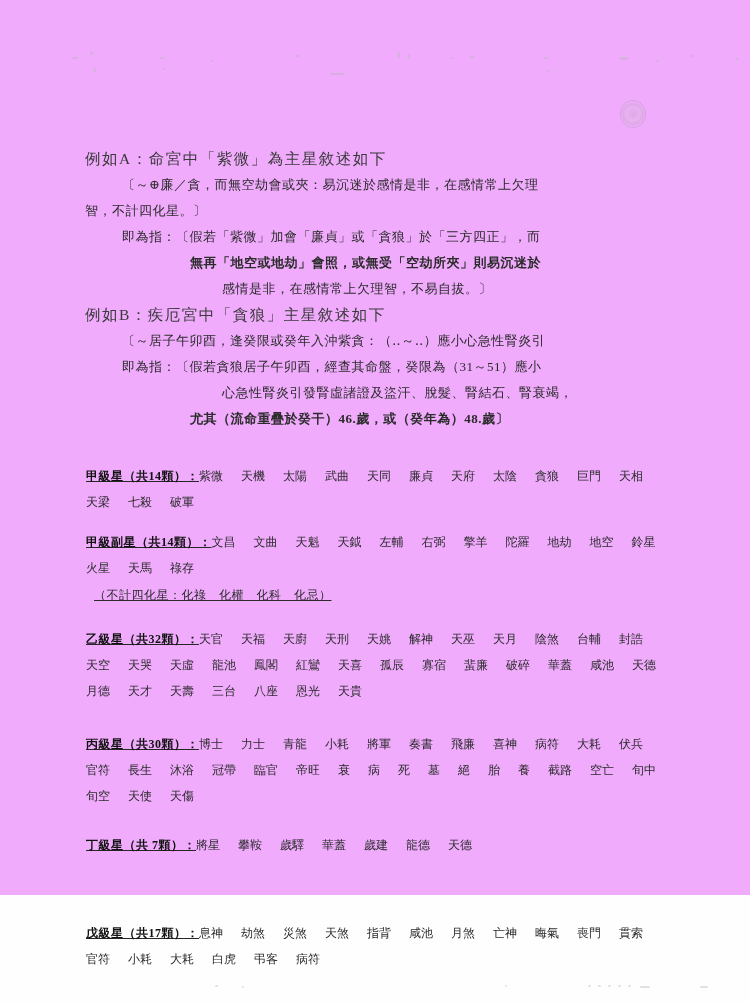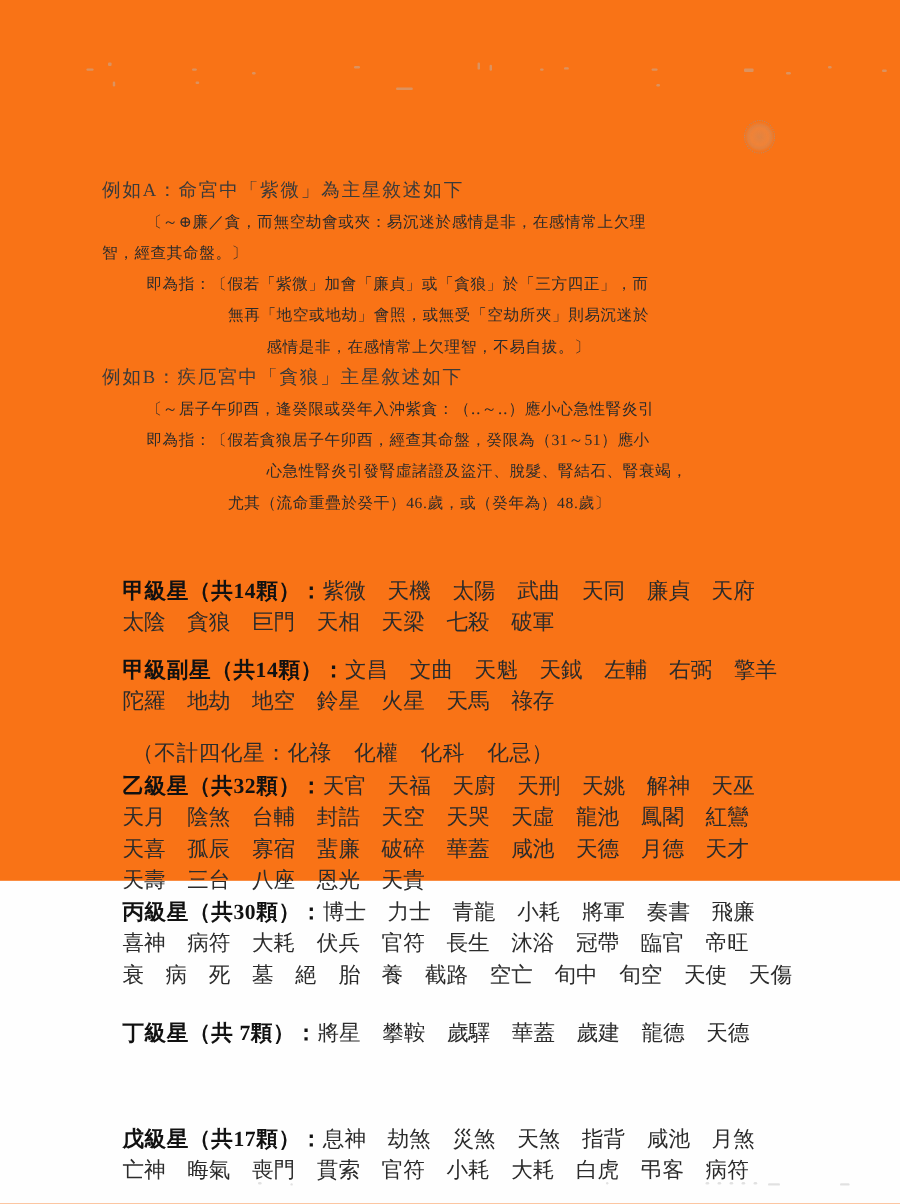--- a/index.html
+++ b/index.html
@@ -2,35 +2,35 @@
 <html><head>
 <meta charset="utf-8">
 <style>
   html,body{margin:0;padding:0;}
   body{
     width:750px;height:1003px;overflow:hidden;
     background:#fefefe;
     font-family:"Liberation Serif","DejaVu Serif",serif;
     color:#262626;
   }
-  .page{position:relative;width:750px;height:734px;background:#f97316;}
+  .page{position:relative;width:750px;height:895px;background:#f0abfc;}
 
   
   .ex{position:absolute;left:85px;width:600px;}
   .ex p{margin:0;line-height:26px;font-size:13px;letter-spacing:.5px;white-space:nowrap;color:#2b2b2b;}
   .ex .ex-title{font-size:15.5px;color:#3a3a3a;letter-spacing:1.5px;}
   .ex-a{top:146px;}
   .ex-b{top:302px;}
   .ind1{padding-left:37px;}
-  .ind2{padding-left:105px;}
+  .ind2{padding-left:105px;font-weight:bold;}
   .ind3{padding-left:137px;}
 
   
   .sec{position:absolute;left:85px;width:600px;}
-  .sec p{margin:17px;line-height:26px;font-size:18px;}
+  .sec p{margin:1px;line-height:26px;font-size:12px;text-decoration:underline;}
   .sec b{font-weight:bold;color:#111;letter-spacing:.5px;}
   .stars .star{display:inline-block;margin-right:18px;color:#2b2b2b;}
   .stars .star:last-child{margin-right:0;}
   .sec .note{padding-left:8px;color:#2b2b2b;letter-spacing:.5px;}
   .sec-0{top:462px;}
   .sec-1{top:528px;}
   .sec-2{top:625px;}
   .sec-3{top:730px;}
   .sec-4{top:831px;}
   .sec-5{top:919px;}
@@ -71,21 +71,21 @@
       <div class="noise-mark" style="left: 620px; top: 57px; width: 8px; height: 3px;"></div>
       <div class="noise-mark" style="left: 655px; top: 60px; width: 4px; height: 2px;"></div>
       <div class="noise-mark" style="left: 690px; top: 55px; width: 3px; height: 2px;"></div>
       <div class="noise-mark" style="left: 735px; top: 58px; width: 4px; height: 2px;"></div>
     </div>
   <div class="stamp"></div>
 
   <section class="ex ex-a">
     <p class="ex-title">例如A：命宮中「紫微」為主星敘述如下</p>
     <p class="ind1">〔～⊕廉／貪，而無空劫會或夾：易沉迷於感情是非，在感情常上欠理</p>
-    <p>智，經查其命盤。〕</p>
+    <p>智，不計四化星。〕</p>
     <p class="ind1">即為指：〔假若「紫微」加會「廉貞」或「貪狼」於「三方四正」，而</p>
     <p class="ind2">無再「地空或地劫」會照，或無受「空劫所夾」則易沉迷於</p>
     <p class="ind3">感情是非，在感情常上欠理智，不易自拔。〕</p>
   </section>
 
   <section class="ex ex-b">
     <p class="ex-title">例如B：疾厄宮中「貪狼」主星敘述如下</p>
     <p class="ind1">〔～居子午卯酉，逢癸限或癸年入沖紫貪：（‥～‥）應小心急性腎炎引</p>
     <p class="ind1">即為指：〔假若貪狼居子午卯酉，經查其命盤，癸限為（31～51）應小</p>
     <p class="ind3">心急性腎炎引發腎虛諸證及盜汗、脫髮、腎結石、腎衰竭，</p>

